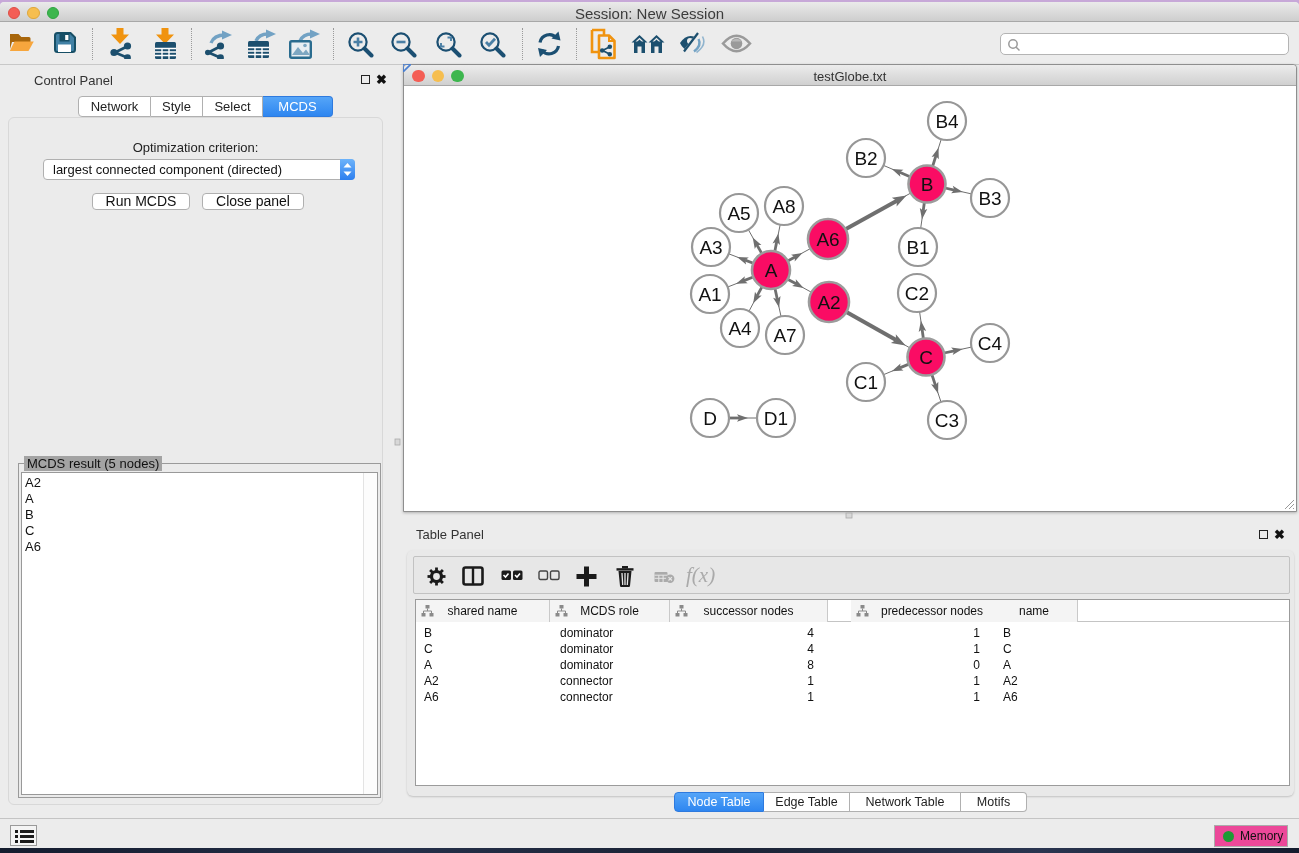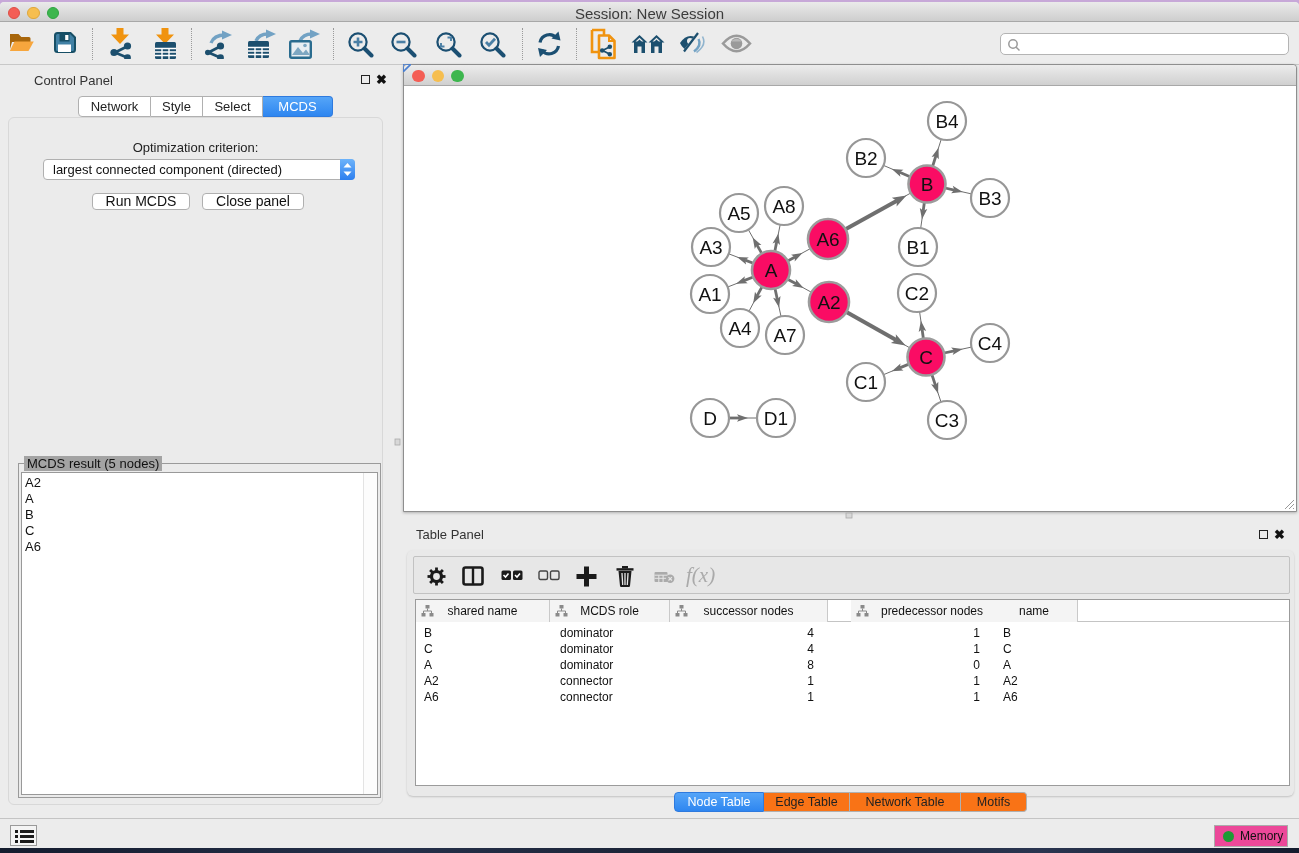--- a/index.html
+++ b/index.html
@@ -82,21 +82,21 @@
   background:#e7e7e7; border:1px solid #c2c2c2; border-radius:2px; }
 #tp-table { position:absolute; left:415px; top:597px; width:875px; height:187px;
   background:#fff; border:1px solid #9b9b9b; }
 #tp-header { position:absolute; left:0; top:0; width:100%; height:22px;
   border-bottom:1px solid #c4c4c4; font-size:12px; color:#111; }
 .hcell { position:absolute; top:0; height:22px; background:#f4f4f4;
   border-right:1px solid #c9c9c9; text-align:center; line-height:22px; }
 .trow { position:absolute; left:0; width:100%; height:16px; font-size:12px; color:#111; }
 .tc { position:absolute; top:0; height:16px; line-height:16px; }
 #tp-tabs { position:absolute; left:674px; top:790px; height:20px; }
-.ttab { float:left; height:20px; background:#f97316; border:1px solid #b0b0b0;
+.ttab { float:left; height:20px; background:#ffffff; border:1px solid #b0b0b0;
   border-left:none; font-size:12.5px; color:#222; text-align:center; line-height:19px; }
 .ttab.first { border-left:1px solid #b0b0b0; border-radius:4px 0 0 4px; }
 .ttab.last { border-radius:0 4px 4px 0; }
 .ttab.sel { background:linear-gradient(#55a5f8,#2e86f0); color:#fff; border-color:#2e7ade;}
 
 #statusbar { position:absolute; left:0; top:816px; width:1299px; height:30px;
   background:#ececec; border-top:1px solid #c4c4c4; }
 #listbtn { position:absolute; left:10px; top:6px; width:27px; height:21px;
   background:#f4f4f4; border:1px solid #9a9a9a; }
 #membtn { position:absolute; left:1214px; top:6px; width:74px; height:22px;
@@ -285,20 +285,21 @@
   <rect x="1" y="1" width="5" height="6" fill="#d8d8d8" stroke="#aaa" stroke-width="0.8"></rect>
 </svg>
 <div id="netwin">
   <svg style="position:absolute;left:-1px;top:-1px;z-index:5" width="8" height="8">
           <path d="M0 8 V0 H8 Z" fill="none" stroke="#4a7fd0" stroke-width="1.6"></path>
         </svg>
   <div id="nw-titlebar">
     <div class="tl t1"></div>
           <div class="tl t2"></div>
           <div class="tl t3"></div>
+    <div id="nw-title">testGlobe.txt</div>
   </div>
   <div id="graphbox">
 
 <svg id="graph" width="893" height="424" viewBox="0 0 893 424" font-family="Liberation Sans, sans-serif">
 <line x1="349.3" y1="190.0" x2="323.7" y2="200.0" stroke="#6f6f6f" stroke-width="1"></line>
 <line x1="349.3" y1="190.0" x2="340.0" y2="193.6" stroke="#6f6f6f" stroke-width="2.8"></line>
 <polygon points="332.1,196.7 340.9,189.2 340.0,193.6 343.7,196.3" fill="#6f6f6f"></polygon>
 <line x1="349.3" y1="176.2" x2="324.7" y2="166.8" stroke="#6f6f6f" stroke-width="1"></line>
 <line x1="349.3" y1="176.2" x2="341.2" y2="173.1" stroke="#6f6f6f" stroke-width="2.8"></line>
 <polygon points="333.1,170.0 344.8,170.4 341.2,173.1 342.1,177.5" fill="#6f6f6f"></polygon>

